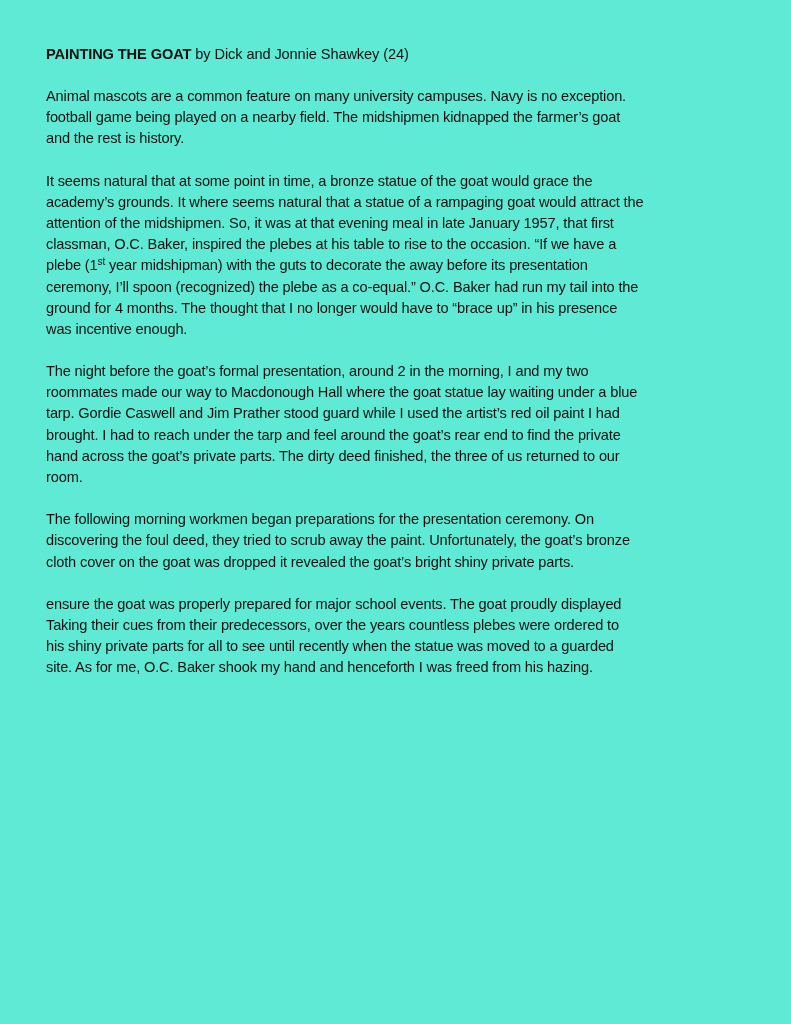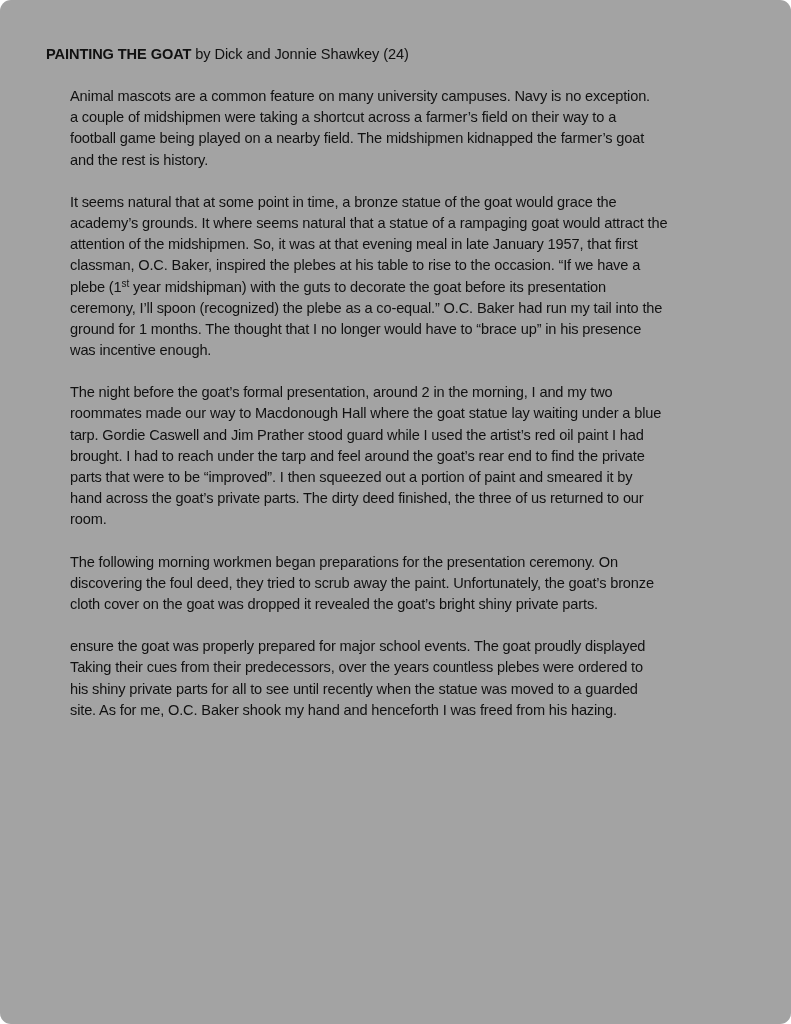--- a/index.html
+++ b/index.html
@@ -14,22 +14,21 @@
       overflow: hidden;
       font-family: "Liberation Sans", "DejaVu Sans", sans-serif;
       color: #111111;
     }
     .page {
       position: absolute;
       left: 0;
       top: 0;
       width: 791px;
       height: 1024px;
-      background: #a3a3a3;
-      border-radius: 11px;
+      background: #5eead4;
     }
     .doc {
       position: absolute;
       left: 46px;
       top: 44px;
       width: 720px;
     }
     .title-line {
       font-size: 14.6px;
       line-height: 21px;
@@ -43,60 +42,57 @@
     .para {
       margin-top: 21px;
     }
     .line {
       display: block;
       font-size: 14.6px;
       line-height: 21.2px;
       height: 21.2px;
       white-space: nowrap;
       letter-spacing: -0.15px;
-      margin-left: 24px;
     }
     sup {
       font-size: 10px;
       line-height: 0;
       vertical-align: 5px;
     }
   </style>
 </head>
 <body>
 
 <div class="page">
   <div class="doc">
 
     <div class="title-line"><span class="title-bold">PAINTING THE GOAT</span><span> by Dick and Jonnie Shawkey (24)</span></div>
 
     <div class="para">
       <span class="line">Animal mascots are a common feature on many university campuses.  Navy is no exception.</span>
-      <span class="line">a couple of midshipmen were taking a shortcut across a farmer’s field on their way to a</span>
       <span class="line">football game being played on a nearby field.  The midshipmen kidnapped the farmer’s goat</span>
       <span class="line">and the rest is history.</span>
     </div>
 
     <div class="para">
       <span class="line">It seems natural that at some point in time, a bronze statue of the goat would grace the</span>
       <span class="line">academy’s grounds.  It where seems natural that a statue of a rampaging goat would attract the</span>
       <span class="line">attention of the midshipmen.  So, it was at that evening meal in late January 1957, that first</span>
       <span class="line">classman, O.C. Baker, inspired the plebes at his table to rise to the occasion.  “If we have a</span>
-      <span class="line"><span>plebe (1</span><sup>st</sup><span> year midshipman) with the guts to decorate the goat before its presentation</span></span>
+      <span class="line"><span>plebe (1</span><sup>st</sup><span> year midshipman) with the guts to decorate the away before its presentation</span></span>
       <span class="line">ceremony, I’ll spoon (recognized) the plebe as a co-equal.”  O.C. Baker had run my tail into the</span>
-      <span class="line">ground for 1 months.  The thought that I no longer would have to “brace up” in his presence</span>
+      <span class="line">ground for 4 months.  The thought that I no longer would have to “brace up” in his presence</span>
       <span class="line">was incentive enough.</span>
     </div>
 
     <div class="para">
       <span class="line">The night before the goat’s formal presentation, around 2 in the morning, I and my two</span>
       <span class="line">roommates made our way to Macdonough Hall where the goat statue lay waiting under a blue</span>
       <span class="line">tarp.  Gordie Caswell and Jim Prather stood guard while I used the artist’s red oil paint I had</span>
       <span class="line">brought.   I had to reach under the tarp and feel around the goat’s rear end to find the private</span>
-      <span class="line">parts that were to be “improved”.  I then squeezed out a portion of paint and smeared it by</span>
       <span class="line">hand across the goat’s private parts.  The dirty deed finished, the three of us returned to our</span>
       <span class="line">room.</span>
     </div>
 
     <div class="para">
       <span class="line">The following morning workmen began preparations for the presentation ceremony.  On</span>
       <span class="line">discovering the foul deed, they tried to scrub away the paint.  Unfortunately, the goat’s bronze</span>
       <span class="line">cloth cover on the goat was dropped it revealed the goat’s bright shiny private parts.</span>
     </div>
 

